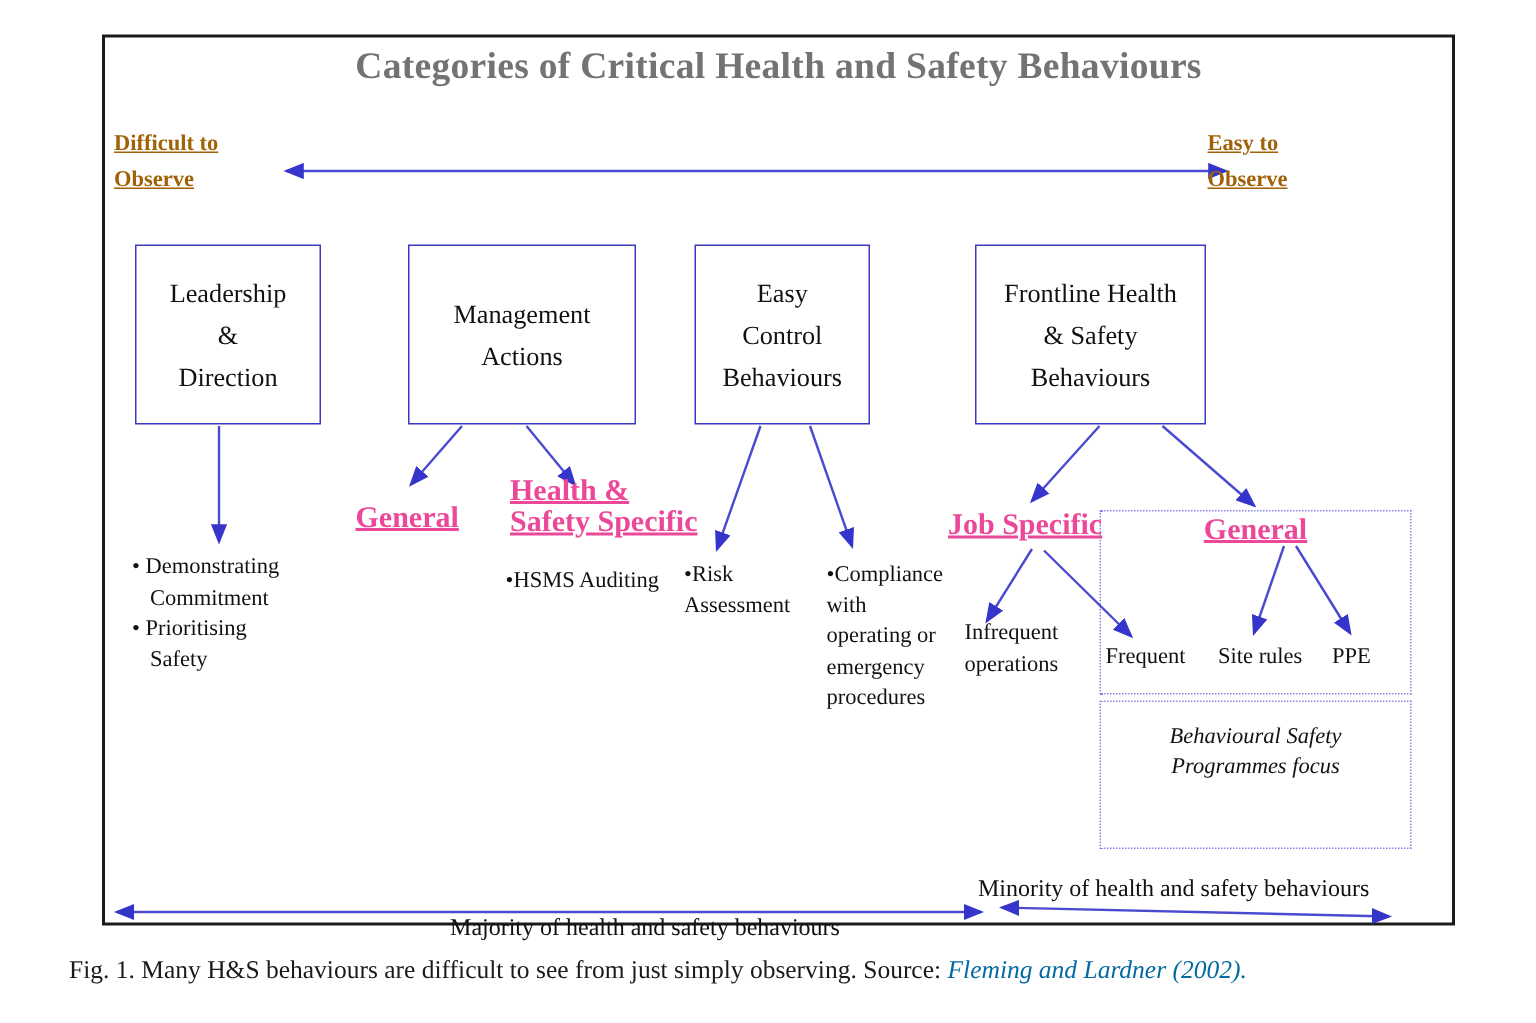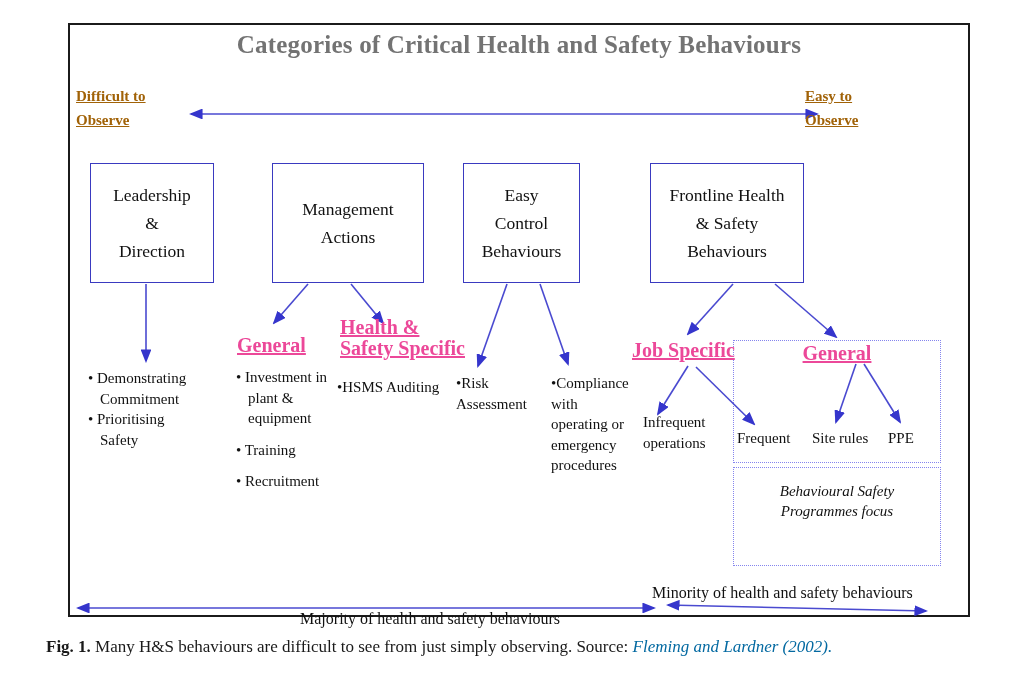--- a/index.html
+++ b/index.html
@@ -34,21 +34,21 @@
     border:1px dotted #8585ee;box-sizing:border-box;background:transparent;font-style:italic;
   }
   .note-box{
     text-align:center;font-size:15px;line-height:20px;color:#111;
     padding-top:13px;box-sizing:border-box;
   }
   .bottom-label{font-size:16px;color:#111;white-space:nowrap;}
   .caption{
     left:46px;top:637px;width:940px;font-size:17px;color:#1a1a1a;
   }
-  .caption .fig-label{font-weight:bold;}
+  .caption .fig-label{font-weight:normal;}
   .caption .src-link{color:#0369a1;cursor:pointer;font-style:italic;}
   svg.arrows{left:0;top:0;pointer-events:none;}
   .z2{z-index:2;}
 </style>
 </head>
 <body>
 
 <div class="canvas">
 
   <div class="abs outer-border"></div>
@@ -83,25 +83,20 @@
     <div>&amp; Safety</div>
     <div>Behaviours</div>
   </div>
 
   <div class="abs small z2" style="left:88px;top:368px;width:118px;">
     <div class="hang">• Demonstrating Commitment</div>
     <div class="hang">• Prioritising Safety</div>
   </div>
 
   <div class="abs heading z2" style="left:237px;top:335px;">General</div>
-  <div class="abs small gap11 z2" style="left:236px;top:367px;width:100px;">
-    <div class="hang">• Investment in plant &amp; equipment</div>
-    <div class="hang">• Training</div>
-    <div class="hang">• Recruitment</div>
-  </div>
 
   <div class="abs z2" style="left:340px;top:317px;">
     <div class="heading">Health &amp;</div>
     <div class="heading">Safety Specific</div>
   </div>
   <div class="abs small z2" style="left:337px;top:377px;white-space:nowrap;">•HSMS Auditing</div>
 
   <div class="abs small z2" style="left:456px;top:373px;width:84px;">•Risk Assessment</div>
   <div class="abs small z2" style="left:551px;top:373px;width:74px;">•Compliance with operating or emergency procedures</div>
 

